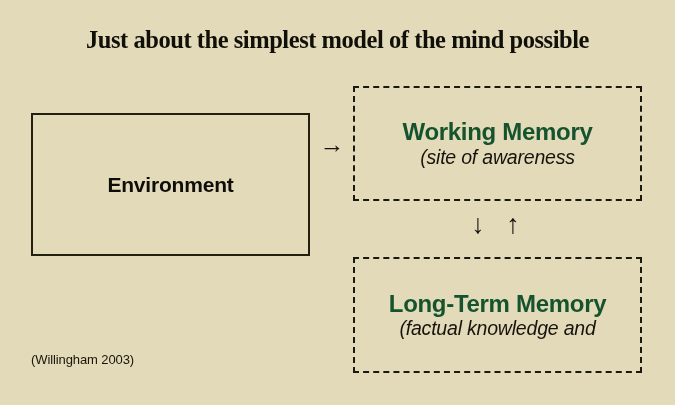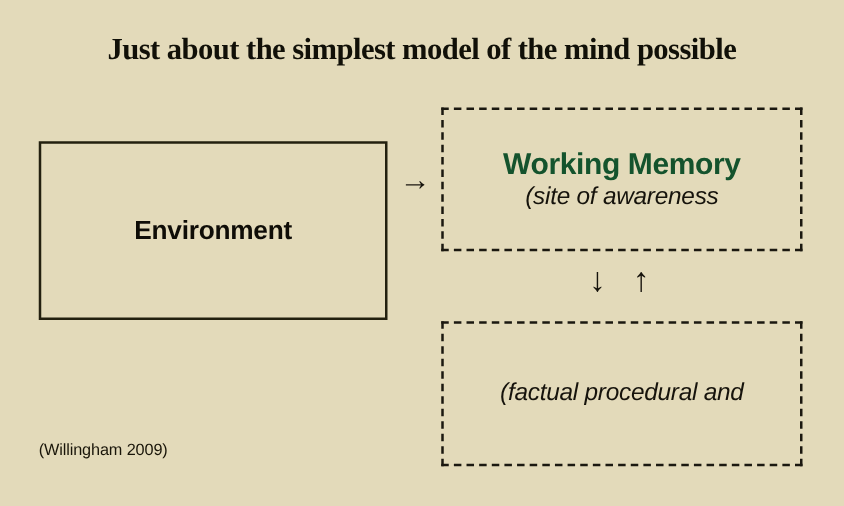--- a/index.html
+++ b/index.html
@@ -155,20 +155,21 @@
     <div class="box-sub">
       <span class="box-sub-line">(site of awareness</span>
     </div>
   </div>
 
   <div class="arrow arrow-down">↓</div>
 
   <div class="arrow arrow-up">↑</div>
 
   <div class="box box-longterm-memory">
+    <div class="box-title">Long-Term Memory</div>
     <div class="box-sub">
-      <span class="box-sub-line">(factual procedural and</span>
+      <span class="box-sub-line">(factual knowledge and</span>
     </div>
   </div>
 
-  <div class="citation">(Willingham 2009)</div>
+  <div class="citation">(Willingham 2003)</div>
 
 </div>
 
 </body></html>

